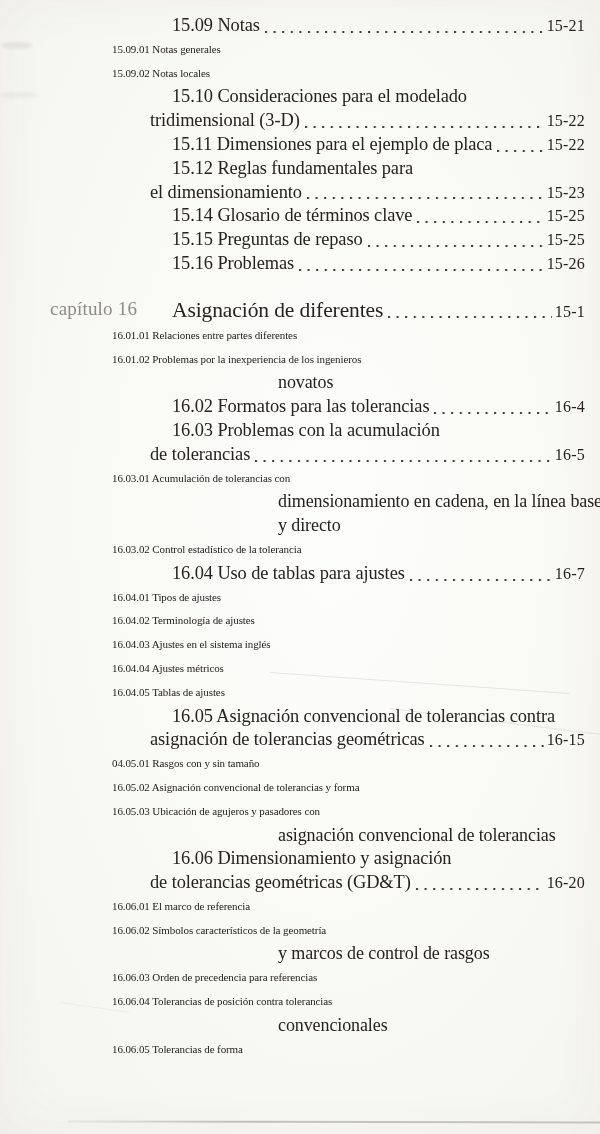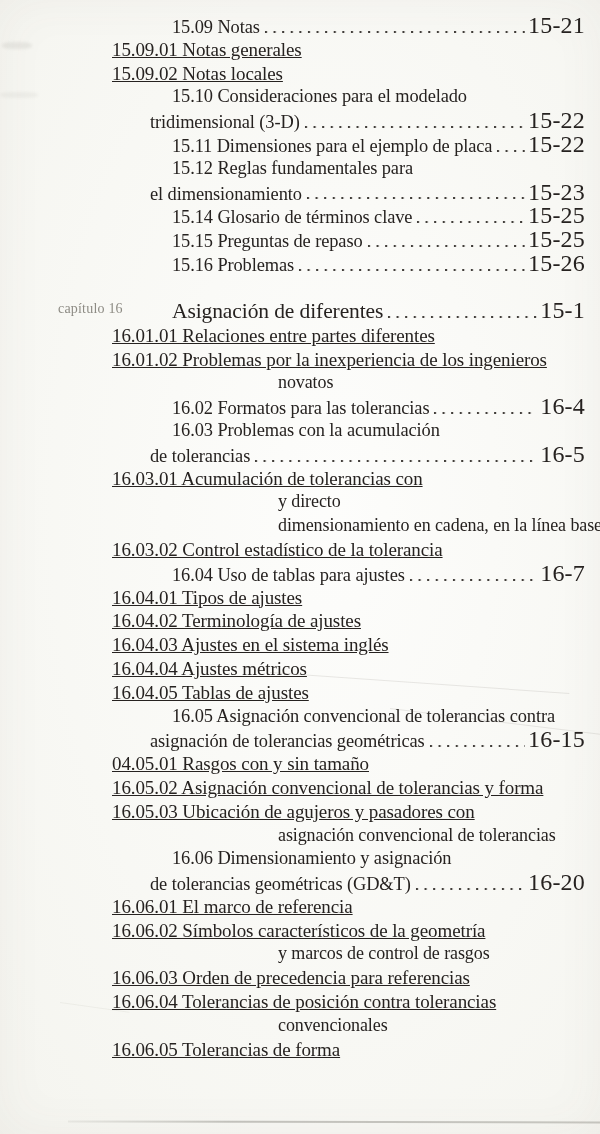--- a/index.html
+++ b/index.html
@@ -30,54 +30,54 @@
   .row{
     display:flex;
     align-items:baseline;
     padding-right:15px;
     height:23.8px;
     line-height:23.8px;
     white-space:nowrap;
   }
   .row.l1   {padding-left:132px;font-size:18.4px;}
   .row.l1c  {padding-left:110px;font-size:18.4px;}
-  .row.l2   {padding-left:72px;font-size:19px;text-decoration:underline;}
+  .row.l2   {padding-left:72px;font-size:11px;}
   .row.l2c  {padding-left:238px;font-size:18px;}
   .row.chapter{
     padding-left:132px;
     font-size:21.5px;
     height:27px;line-height:27px;
     margin-top:21px;
     position:relative;
   }
   .chapter-label{
     position:absolute;
-    left:18px;bottom:2px;
-    font-size:14px;
+    left:10px;bottom:2px;
+    font-size:19px;
     color:var(--label-gray);
     letter-spacing:0.2px;
   }
   .entry-text{
     letter-spacing:-0.1px;
   }
   .leader{
     flex:1 1 auto;
     align-self:flex-end;
     height:4px;
     margin:0 3px 4px 4px;
     background-image:radial-gradient(circle at 2px 2px, rgba(40,36,32,0.88) 1.15px, rgba(40,36,32,0) 1.5px);
     background-size:8.6px 4px;
     background-repeat:repeat-x;
     background-position:left bottom;
     min-width:10px;
   }
   .row.chapter .leader{margin-bottom:5px;}
   .pageno{
     flex:0 0 auto;
-    font-size:24px;
+    font-size:16px;
     letter-spacing:0.2px;
   }
   
   .bottom-rule{
     position:absolute;
     left:68px;top:1121px;
     width:532px;height:1.6px;
     background:linear-gradient(to right, rgba(125,123,115,0.10), rgba(125,123,115,0.42) 30%, rgba(125,123,115,0.38));
     transform:rotate(0.12deg);
   }
@@ -176,24 +176,24 @@
       </div>
       <div class="row l1c">
         <span class="entry-text">de tolerancias</span>
         <span class="leader"></span>
         <span class="pageno">16-5</span>
       </div>
       <div class="row l2">
         <span class="entry-text">16.03.01 Acumulación de tolerancias con</span>
       </div>
       <div class="row l2c">
+        <span class="entry-text">dimensionamiento en cadena, en la línea base</span>
+      </div>
+      <div class="row l2c">
         <span class="entry-text">y directo</span>
-      </div>
-      <div class="row l2c">
-        <span class="entry-text">dimensionamiento en cadena, en la línea base</span>
       </div>
       <div class="row l2">
         <span class="entry-text">16.03.02 Control estadístico de la tolerancia</span>
       </div>
       <div class="row l1">
         <span class="entry-text">16.04 Uso de tablas para ajustes</span>
         <span class="leader"></span>
         <span class="pageno">16-7</span>
       </div>
       <div class="row l2">

